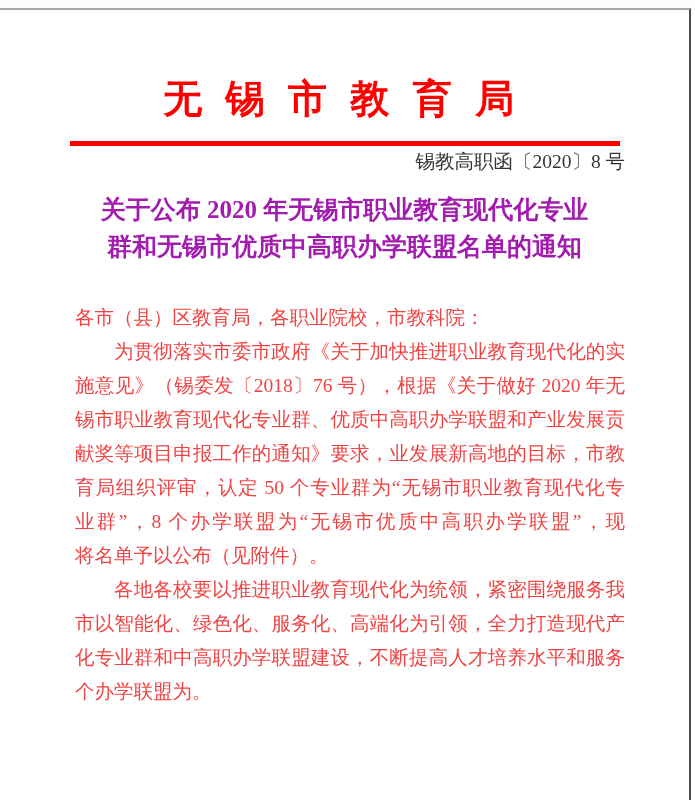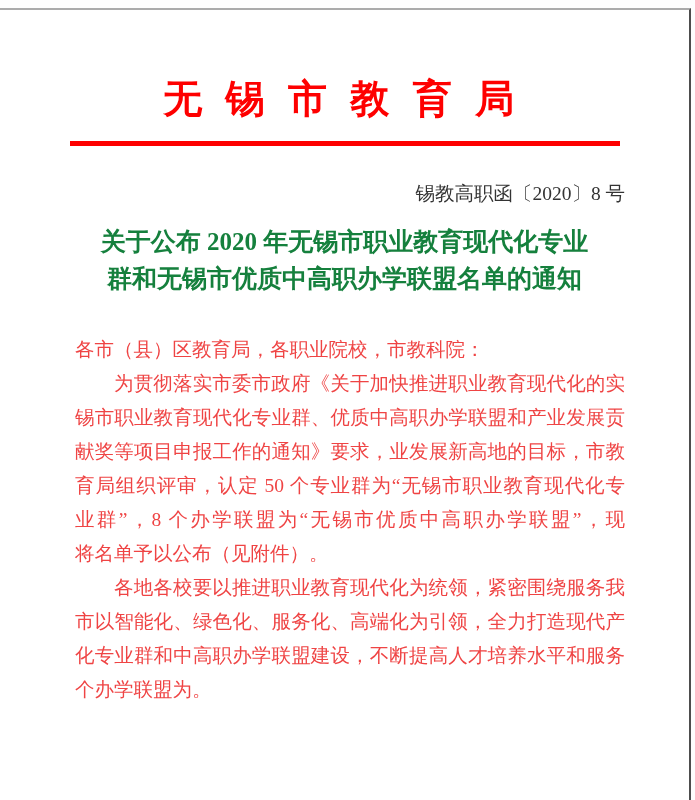--- a/index.html
+++ b/index.html
@@ -25,33 +25,33 @@
     line-height:1.2;
     color:#fe0000;
     white-space:nowrap;
   }
   .red-rule{
     width:550px;height:5px;
     margin:18px auto 0 auto;
     background:#fe0000;
   }
   .docnum{
-    margin-top:34px;
+    margin-top:2px;
     padding-right:64px;
     text-align:right;
     font-size:19.5px;
     color:#333333;
   }
   .title{
     margin:16px 40px 0 40px;
     text-align:center;
     font-size:25px;
     font-weight:bold;
     line-height:37px;
-    color:#15803d;
+    color:#a21caf;
   }
   .title .tline{display:block;}
   .body{
     margin:36px 64px 0 75px;
     font-size:19.5px;
     line-height:34px;
     color:#ef4444;
   }
   .bline{
     text-align:justify;
@@ -76,20 +76,21 @@
   <div class="docnum">锡教高职函〔2020〕8 号</div>
 
   <h1 class="title">
     <span class="tline">关于公布 2020 年无锡市职业教育现代化专业</span>
     <span class="tline">群和无锡市优质中高职办学联盟名单的通知</span>
   </h1>
 
   <div class="body">
     <div class="bline para-end">各市（县）区教育局，各职业院校，市教科院：</div>
     <div class="bline indent">为贯彻落实市委市政府《关于加快推进职业教育现代化的实</div>
+    <div class="bline">施意见》（锡委发〔2018〕76 号），根据《关于做好 2020 年无</div>
     <div class="bline">锡市职业教育现代化专业群、优质中高职办学联盟和产业发展贡</div>
     <div class="bline">献奖等项目申报工作的通知》要求，业发展新高地的目标，市教</div>
     <div class="bline">育局组织评审，认定 50 个专业群为“无锡市职业教育现代化专</div>
     <div class="bline">业群”，8 个办学联盟为“无锡市优质中高职办学联盟”，现</div>
     <div class="bline para-end">将名单予以公布（见附件）。</div>
     <div class="bline indent">各地各校要以推进职业教育现代化为统领，紧密围绕服务我</div>
     <div class="bline">市以智能化、绿色化、服务化、高端化为引领，全力打造现代产</div>
     <div class="bline">化专业群和中高职办学联盟建设，不断提高人才培养水平和服务</div>
     <div class="bline para-end">个办学联盟为。</div>
   </div>

